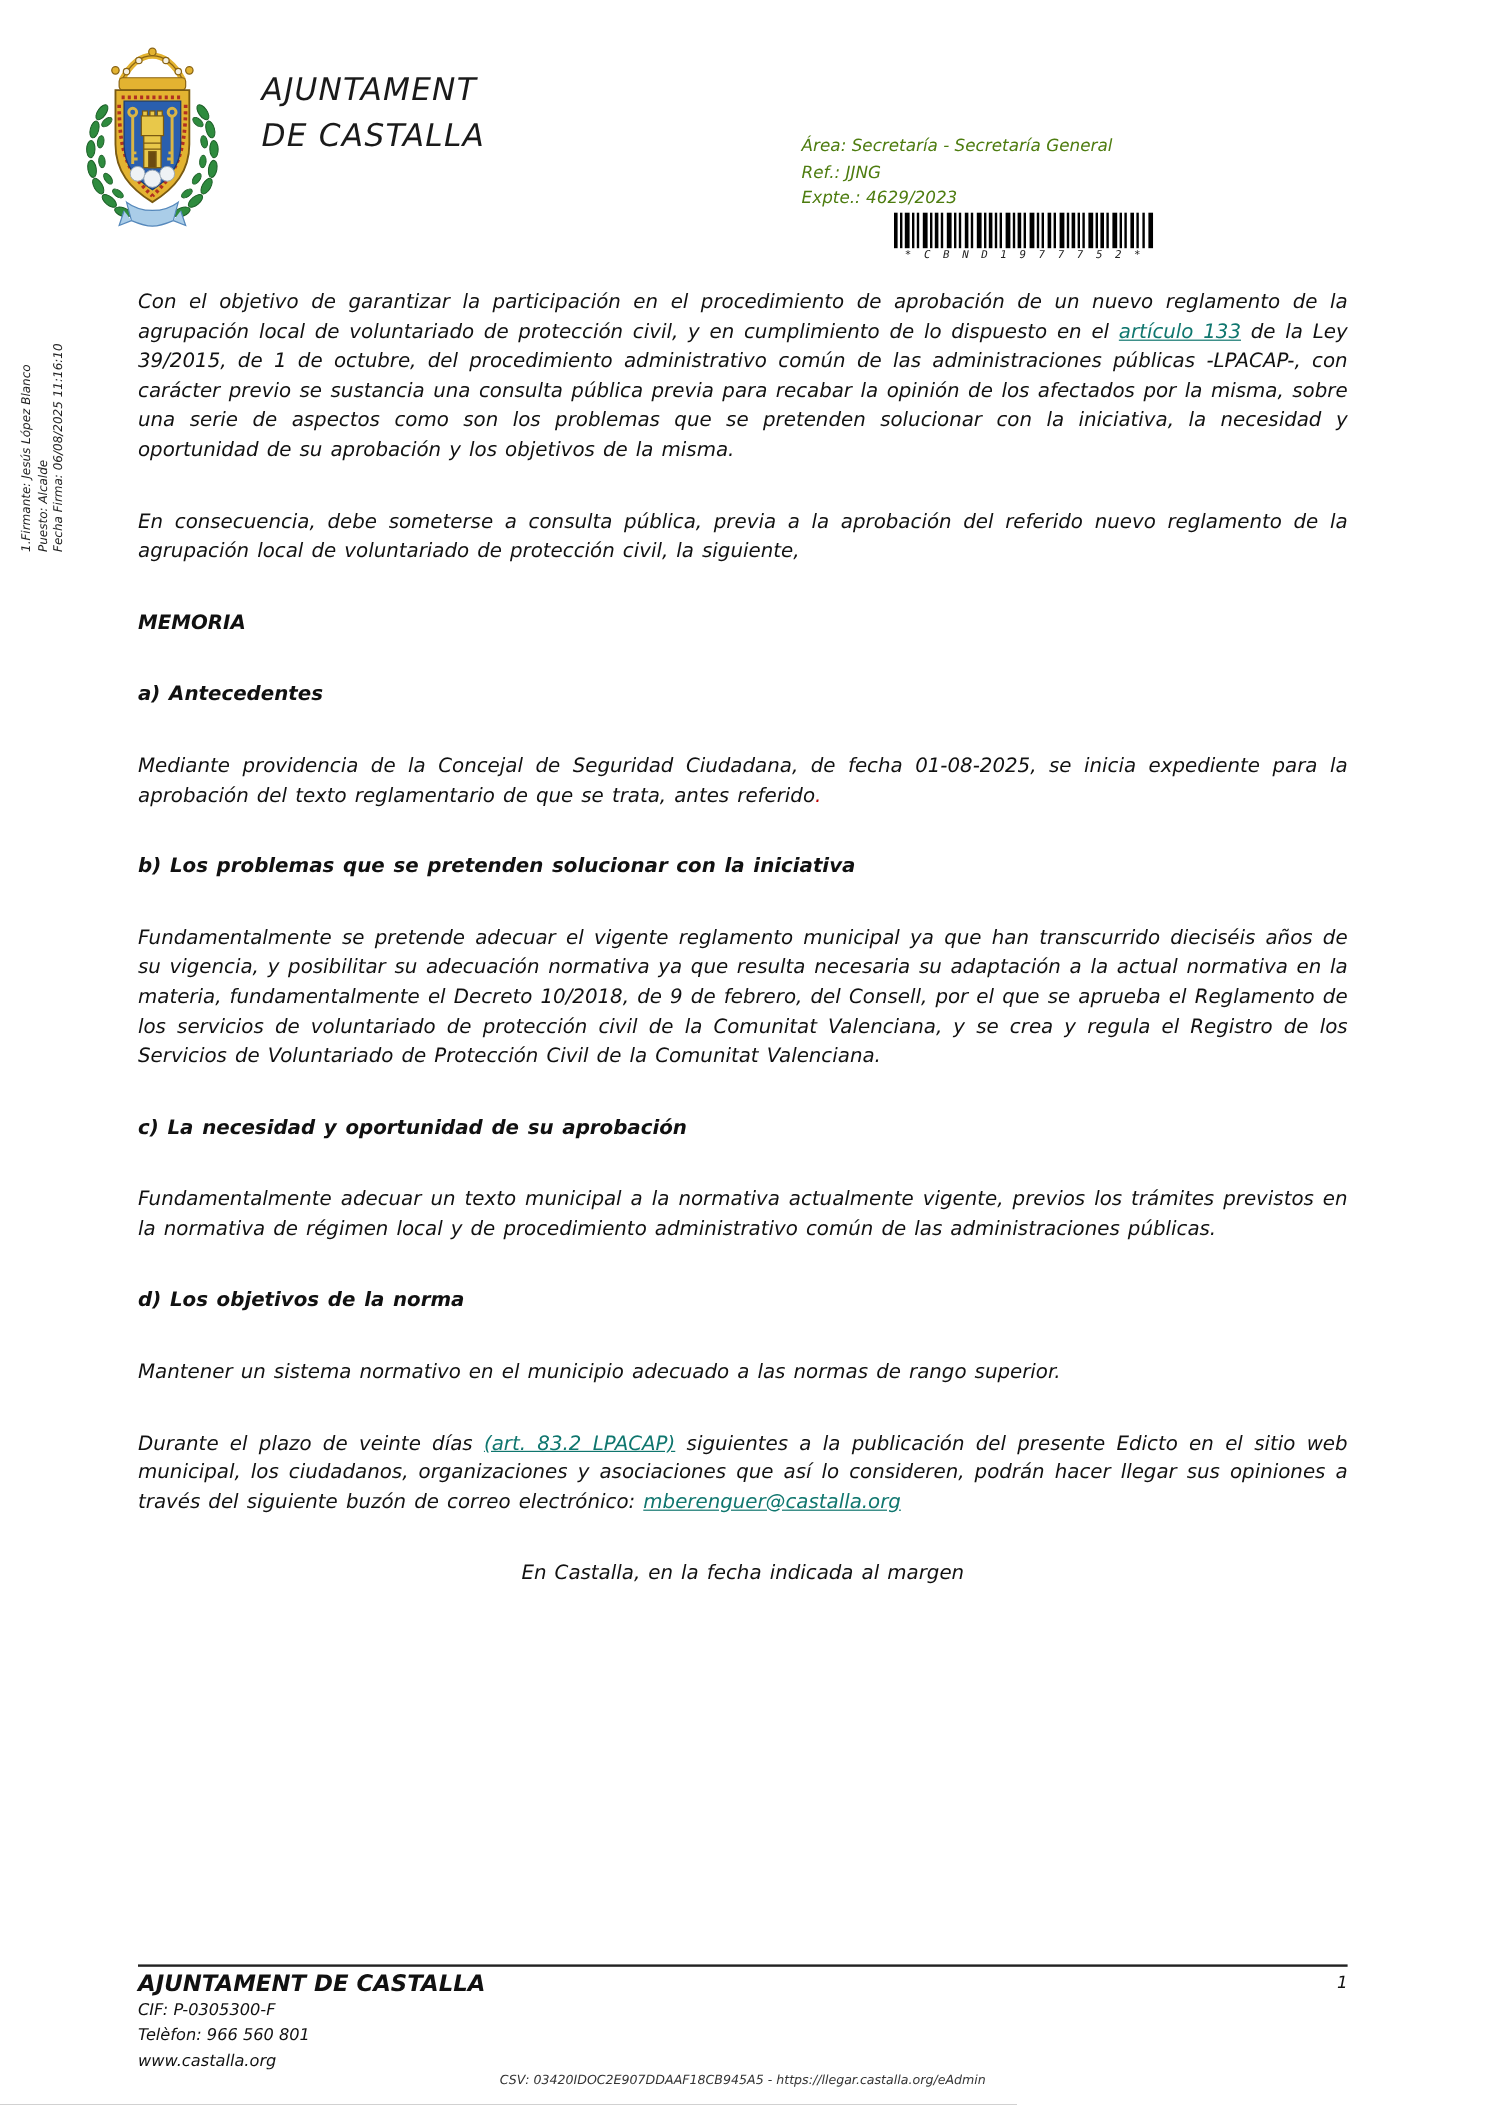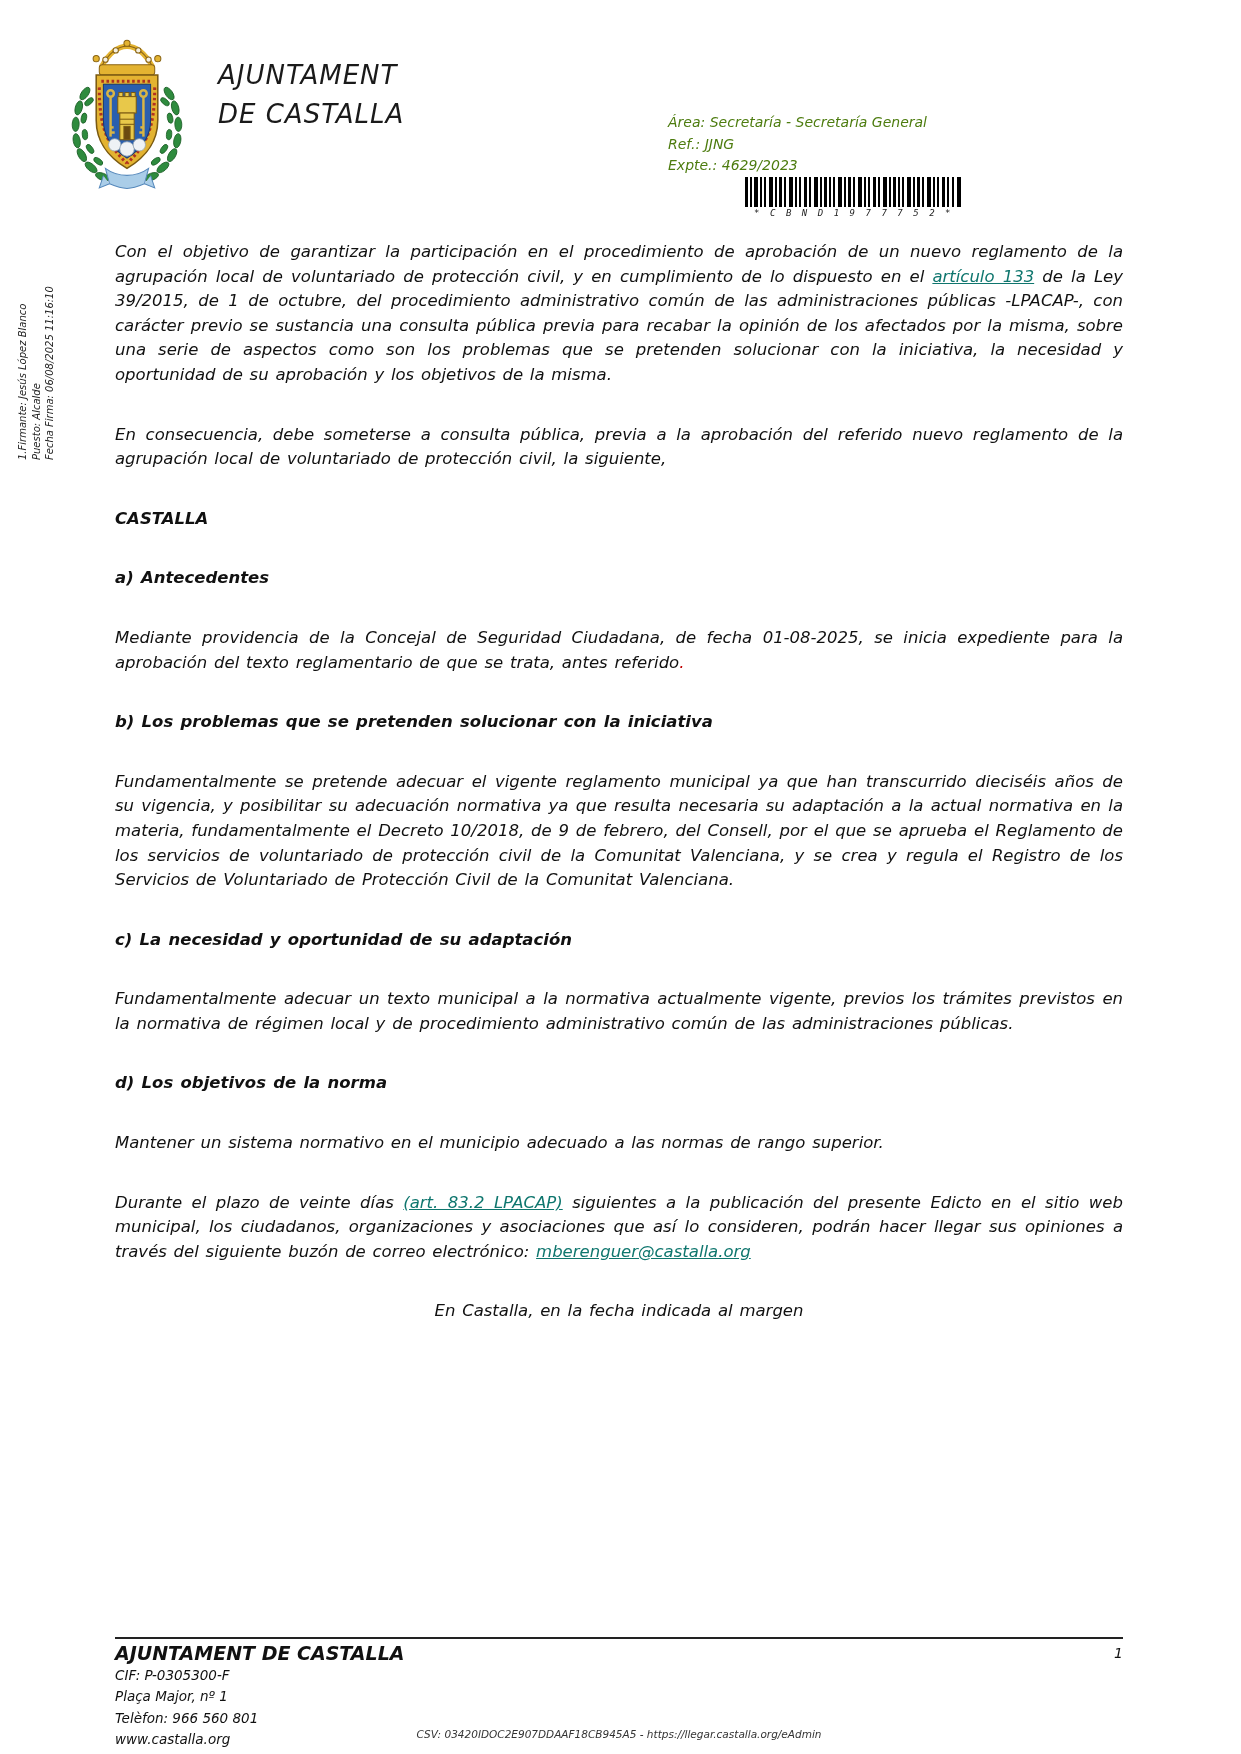--- a/index.html
+++ b/index.html
@@ -213,45 +213,44 @@
     <div>1.Firmante: Jesús López Blanco</div>
     <div>Puesto: Alcalde</div>
     <div>Fecha Firma: 06/08/2025 11:16:10</div>
   </aside>
 
   <main class="content">
     <p><span>Con el objetivo de garantizar la participación en el procedimiento de aprobación de un nuevo reglamento de la agrupación local de voluntariado de protección civil, y en cumplimiento de lo dispuesto en el </span><a class="doclink">artículo 133</a><span> de la Ley 39/2015, de 1 de octubre, del procedimiento administrativo común de las administraciones públicas -LPACAP-, con carácter previo se sustancia una consulta pública previa para recabar la opinión de los afectados por la misma,  sobre una serie de aspectos como son los problemas que se pretenden solucionar con la iniciativa, la necesidad y oportunidad de su aprobación y los objetivos de la misma.</span></p>
 
     <p>En consecuencia, debe someterse a consulta pública, previa a la aprobación del referido nuevo reglamento de la agrupación local de voluntariado de protección civil, la siguiente,</p>
 
-    <h2>CASTALLA</h2>
+    <h2>MEMORIA</h2>
 
     <h3>a) Antecedentes</h3>
     <p><span>Mediante providencia de la Concejal de Seguridad Ciudadana, de fecha 01-08-2025, se inicia expediente para la aprobación del texto reglamentario de que se trata, antes referido</span><span class="red-period">.</span></p>
 
     <h3>b) Los problemas que se pretenden solucionar con la iniciativa</h3>
     <p>Fundamentalmente se pretende adecuar el vigente reglamento municipal ya que han transcurrido dieciséis años de su vigencia, y posibilitar su adecuación normativa ya que resulta necesaria su adaptación a la actual normativa en la materia, fundamentalmente el Decreto 10/2018, de 9 de febrero, del Consell, por el que se aprueba el Reglamento de los servicios de voluntariado de protección civil de la Comunitat Valenciana, y se crea y regula el Registro de los Servicios de Voluntariado de Protección Civil de la Comunitat Valenciana.</p>
 
-    <h3>c) La necesidad y oportunidad de su adaptación</h3>
+    <h3>c) La necesidad y oportunidad de su aprobación</h3>
     <p>Fundamentalmente adecuar un texto municipal a la normativa actualmente vigente, previos los trámites previstos en la normativa de régimen local y de procedimiento administrativo común de las administraciones públicas.</p>
 
     <h3>d) Los objetivos de la norma</h3>
     <p>Mantener un sistema normativo en el municipio adecuado a las normas de rango superior.</p>
 
     <p><span>Durante el plazo de veinte días </span><a class="doclink">(art. 83.2 LPACAP)</a><span> siguientes a la publicación del presente Edicto en el sitio web municipal, los ciudadanos, organizaciones y asociaciones que así lo consideren, podrán hacer llegar sus opiniones a través del siguiente buzón de correo electrónico: </span><a class="doclink">mberenguer@castalla.org</a></p>
 
     <p class="centered">En Castalla, en la fecha indicada al margen</p>
   </main>
 
   <div class="footer-rule"></div>
   <footer class="footer-block">
     <div class="footer-row">
       <span class="footer-org">AJUNTAMENT DE CASTALLA</span>
       <span class="footer-page">1</span>
     </div>
     <div>CIF: P-0305300-F</div>
-    <div>Plaça Major, nº 1</div>
     <div>Telèfon: 966 560 801</div>
     <div>www.castalla.org</div>
   </footer>
   <div class="csv-line">CSV: 03420IDOC2E907DDAAF18CB945A5 - https://llegar.castalla.org/eAdmin</div>
 
 </div>
 
 </body></html>

